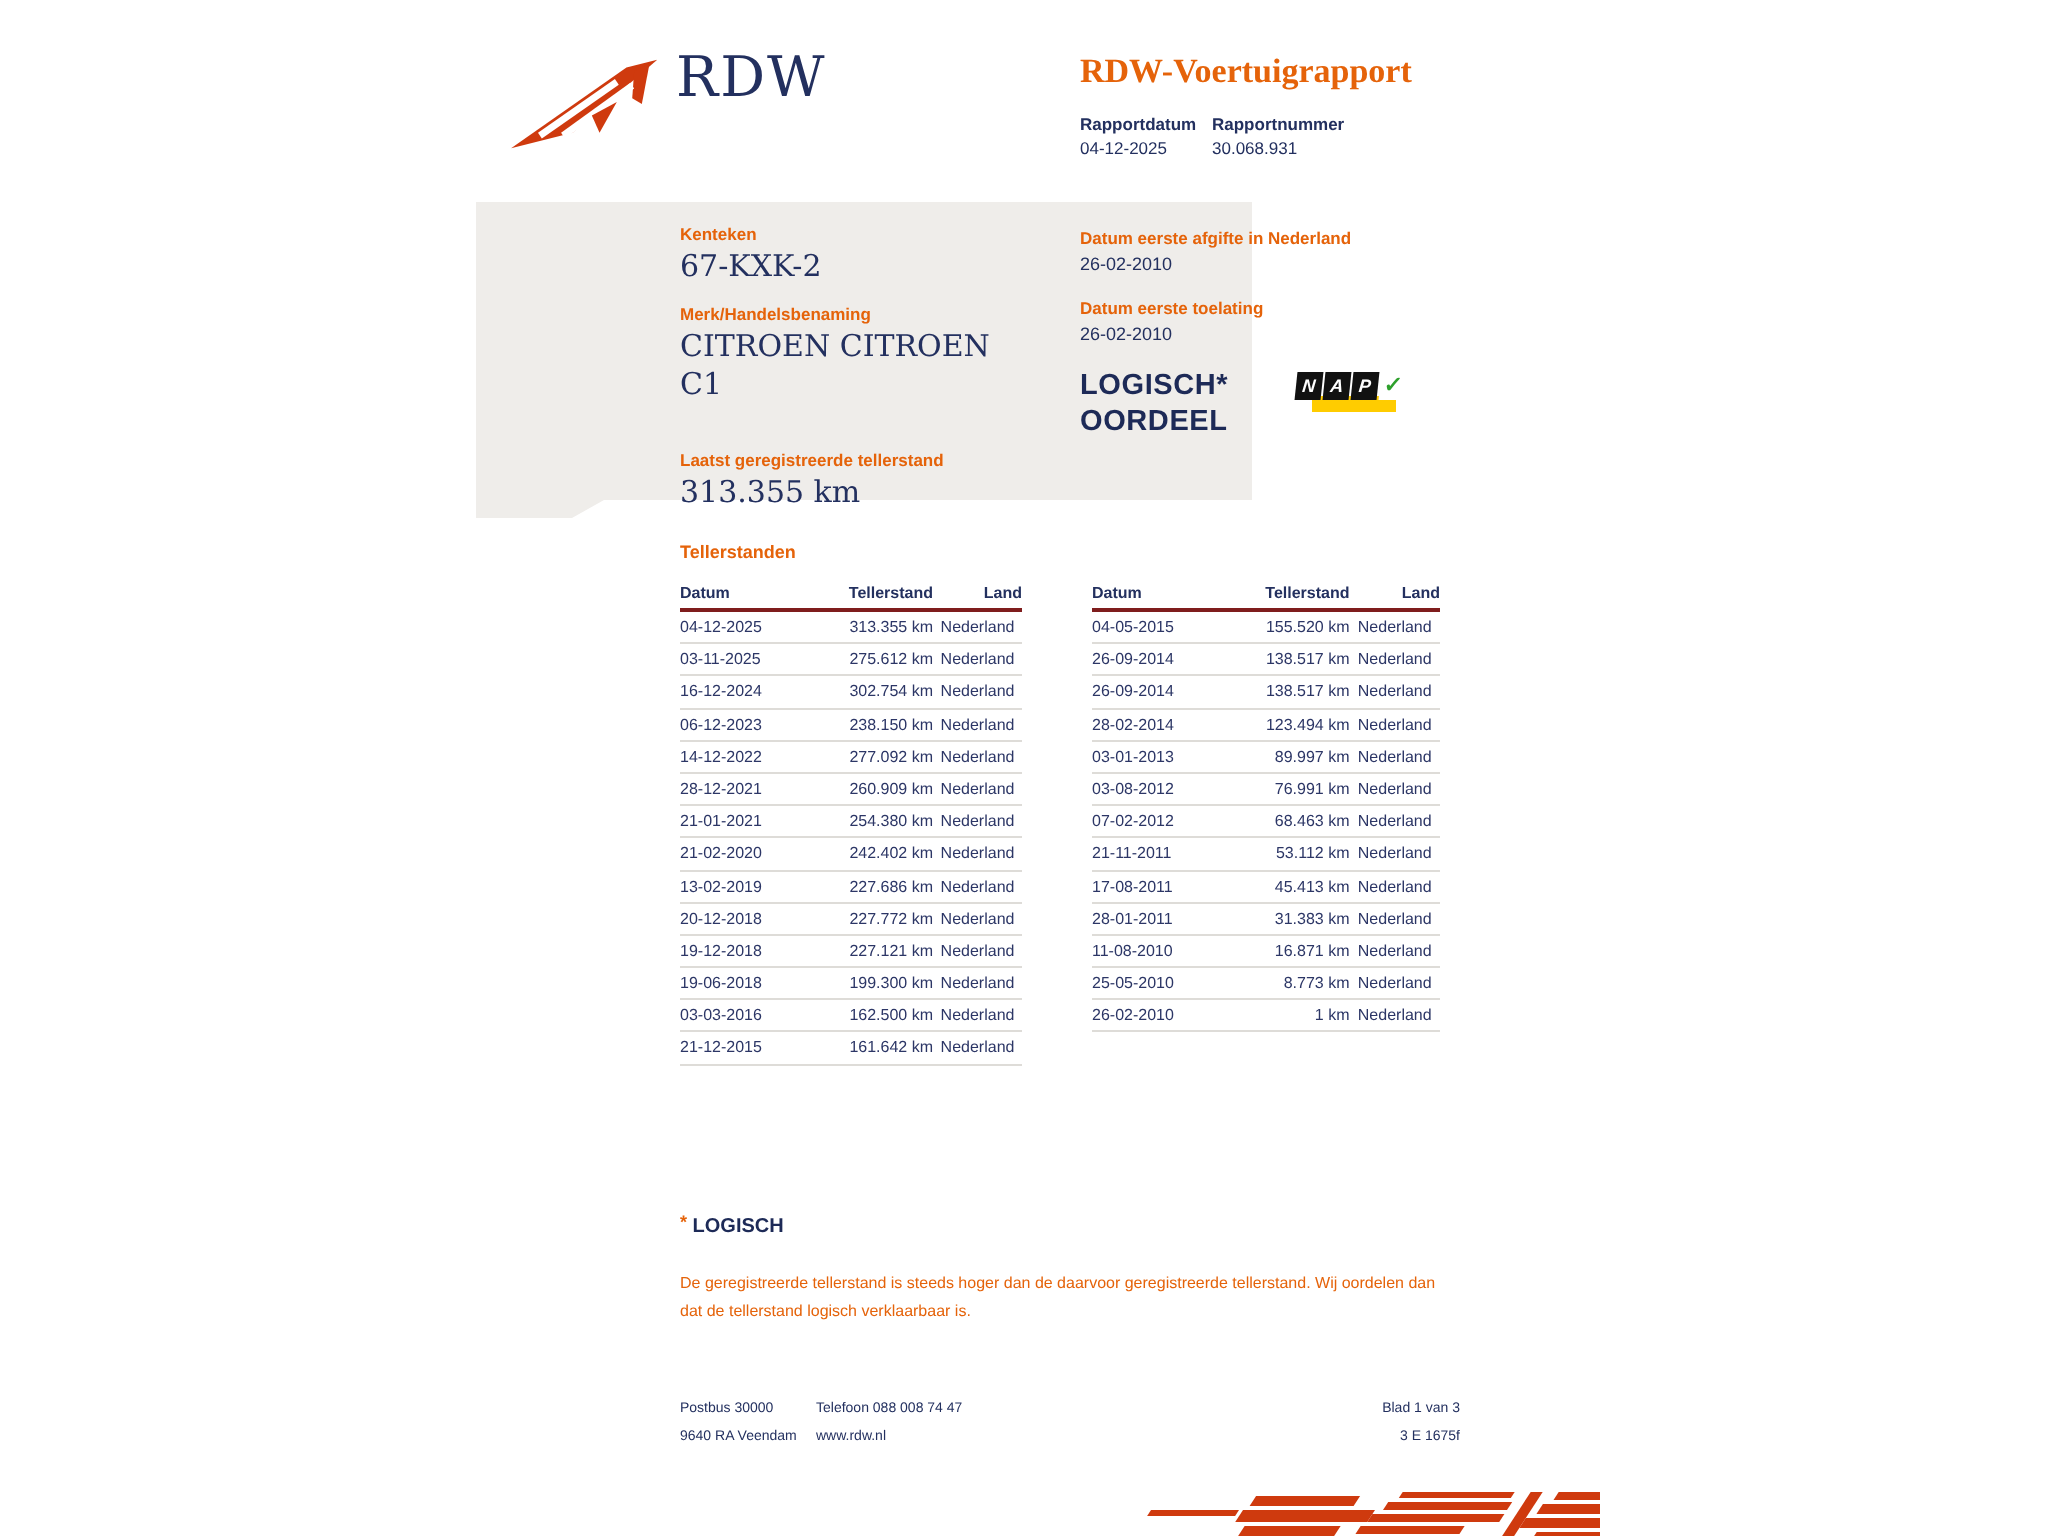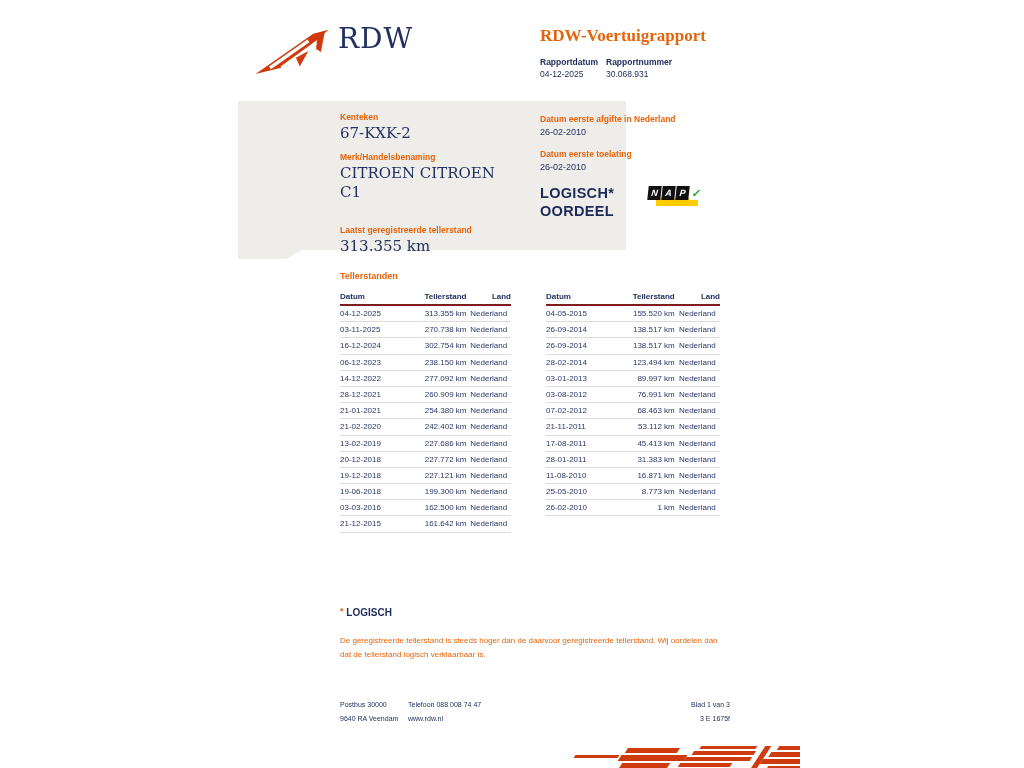--- a/index.html
+++ b/index.html
@@ -136,21 +136,21 @@
       </tr>
     </thead>
     <tbody>
         <tr>
           <td>04-12-2025</td>
           <td>313.355 km</td>
           <td>Nederland</td>
         </tr>
         <tr>
           <td>03-11-2025</td>
-          <td>270.738 km</td>
+          <td>275.612 km</td>
           <td>Nederland</td>
         </tr>
         <tr>
           <td>16-12-2024</td>
           <td>302.754 km</td>
           <td>Nederland</td>
         </tr>
         <tr>
           <td>06-12-2023</td>
           <td>238.150 km</td>

